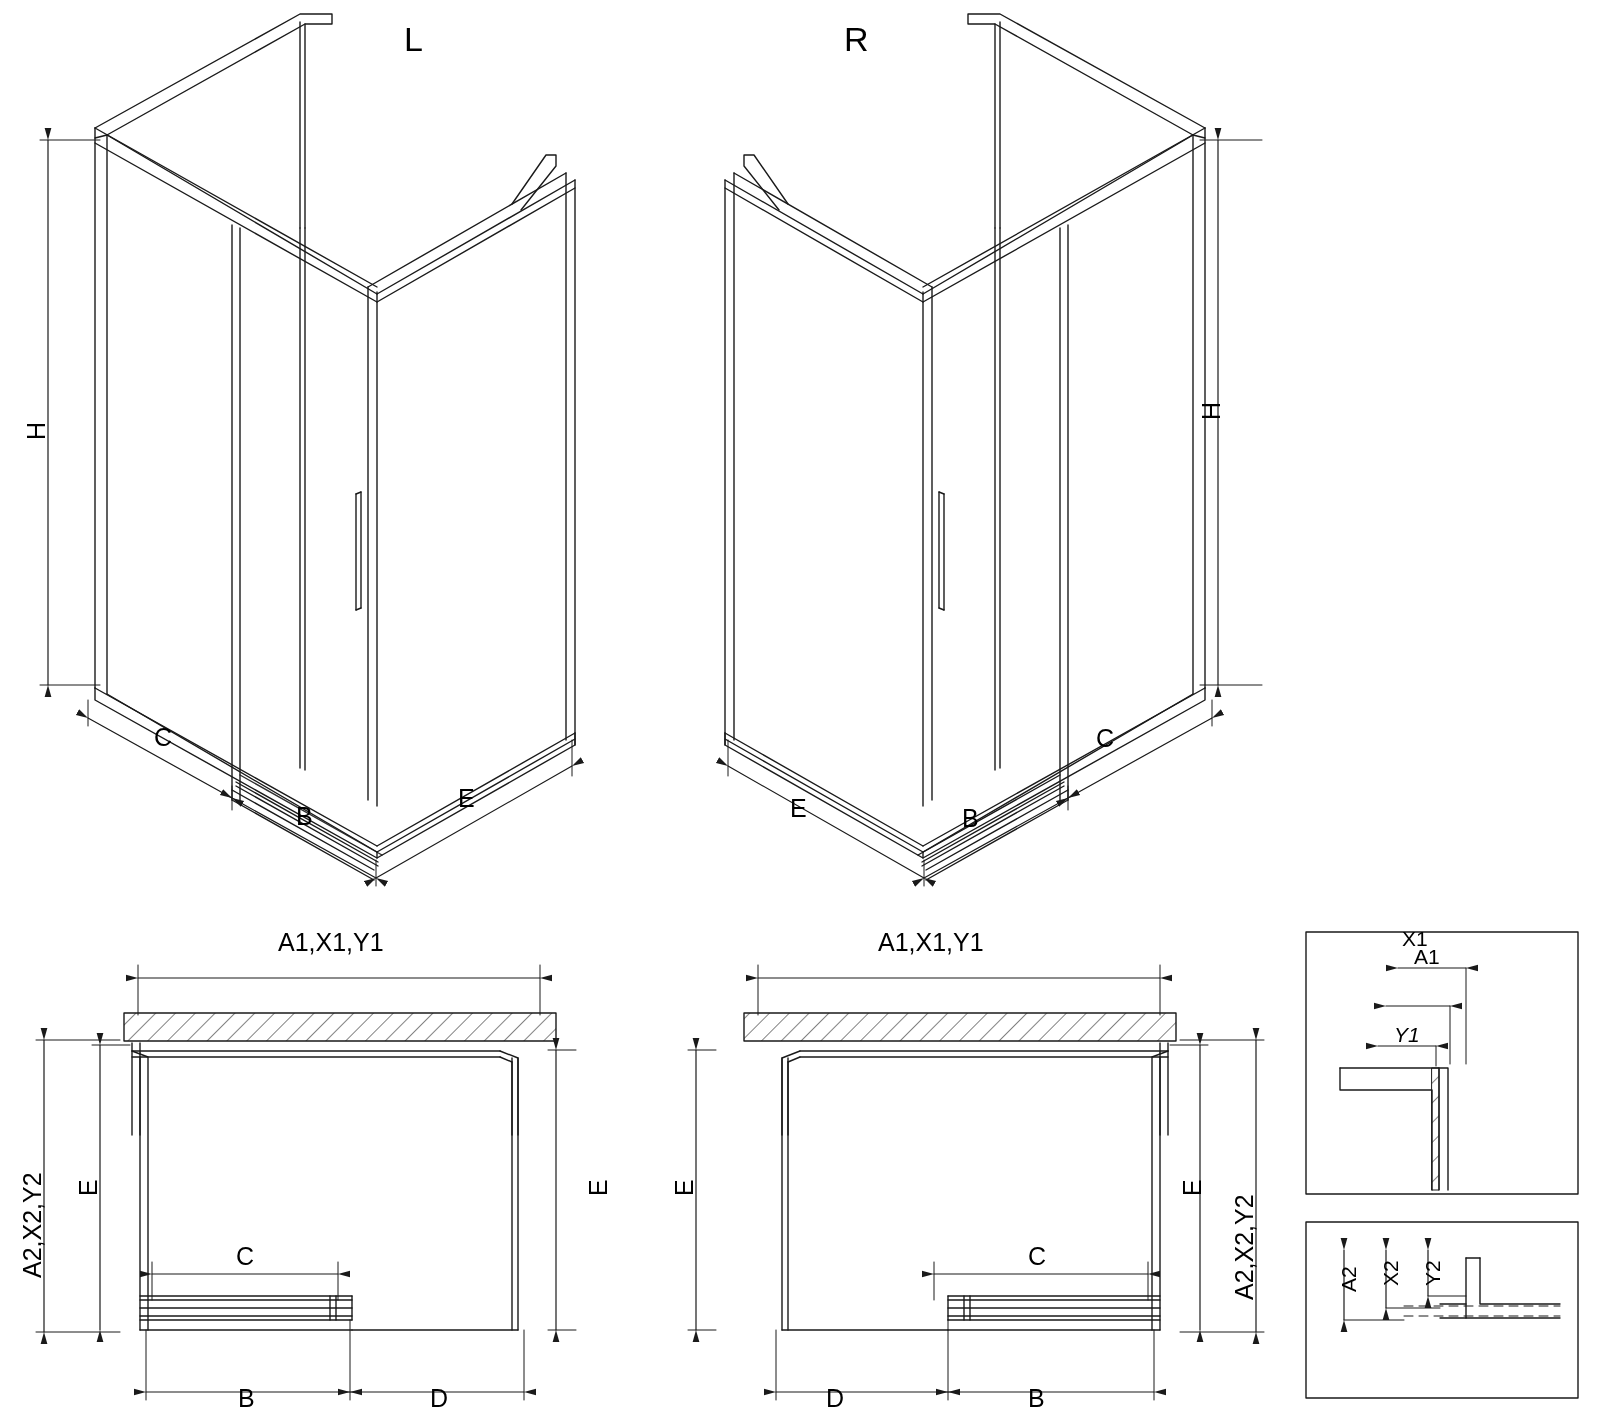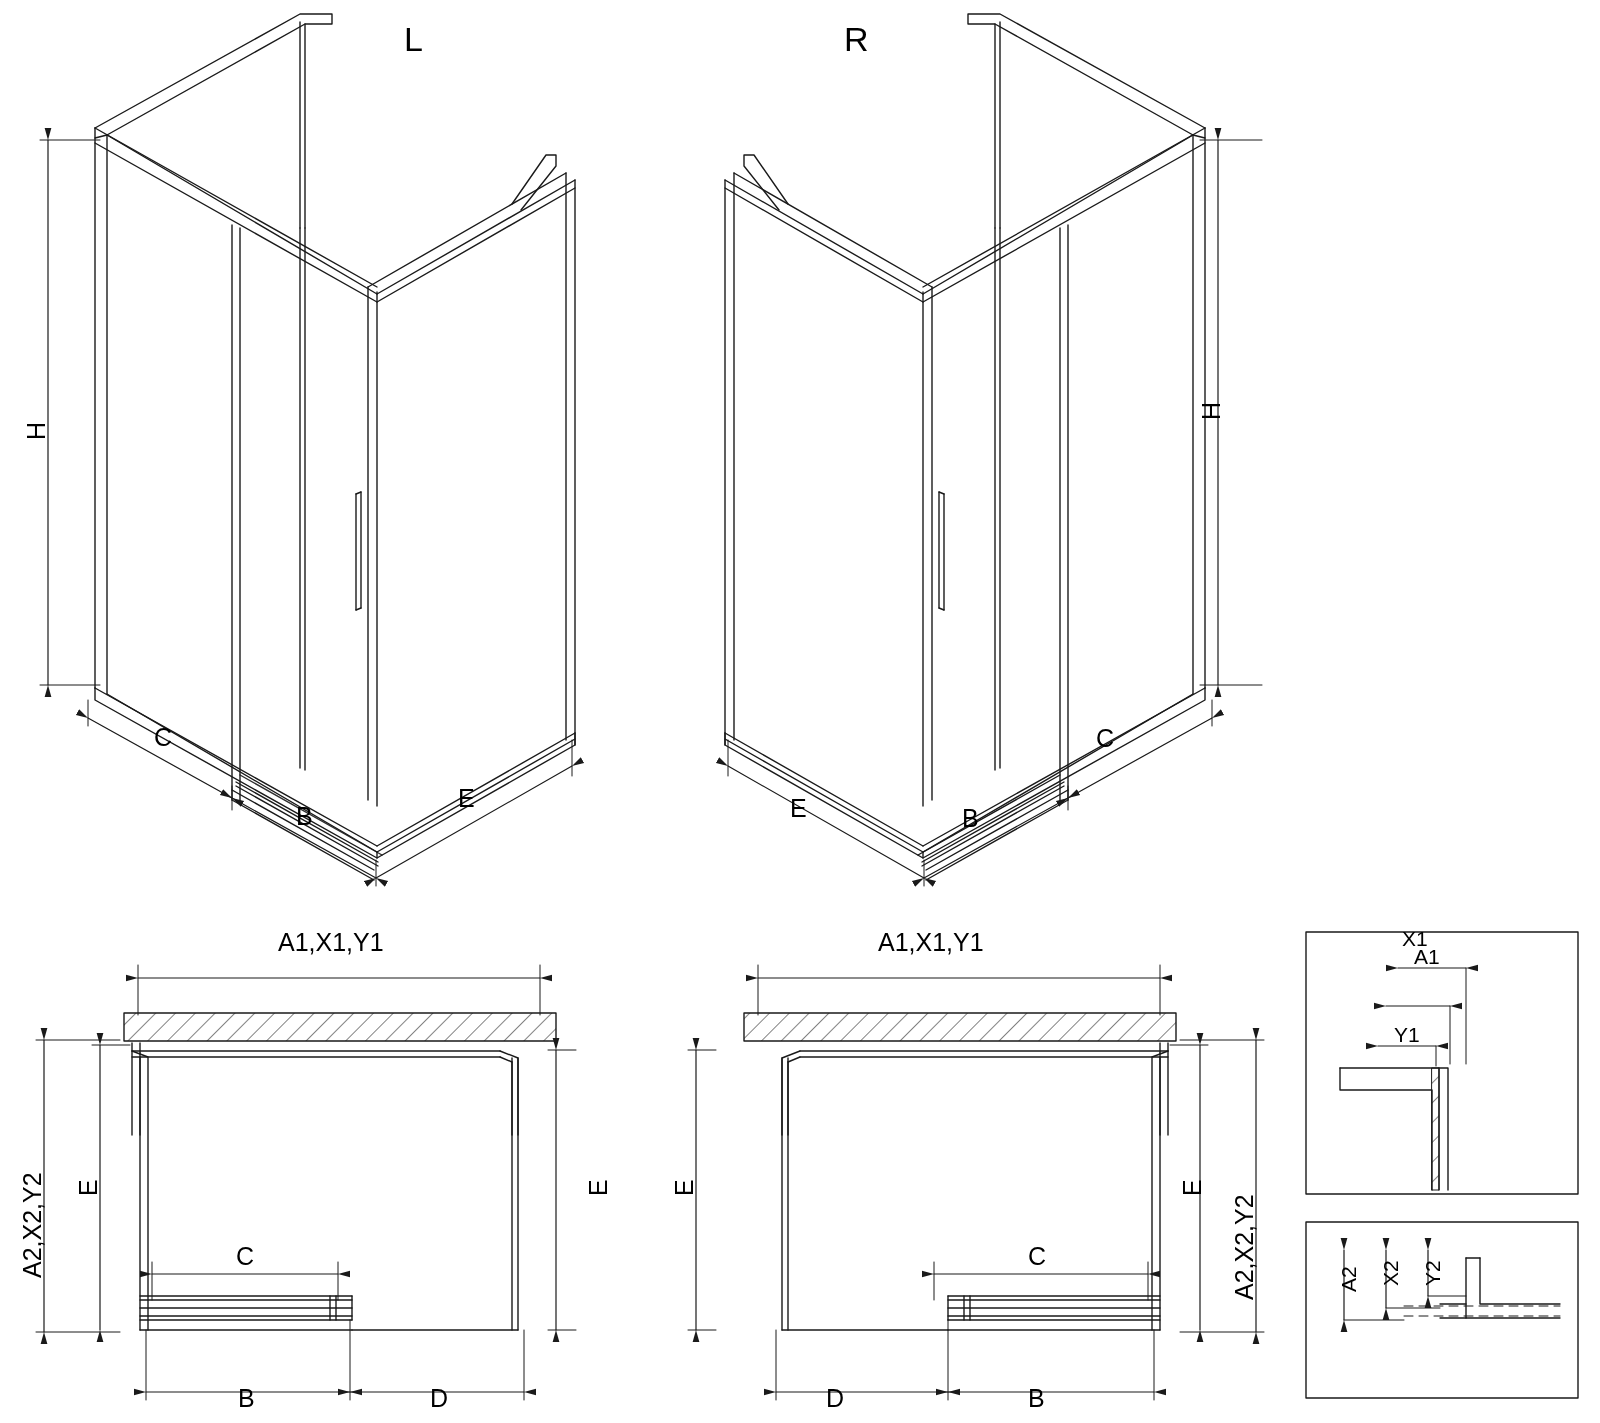--- a/index.html
+++ b/index.html
@@ -355,19 +355,19 @@
   <div class="lbl lbl-med" style="left:878px; top:930px;">A1,X1,Y1</div>
   <div class="lbl lbl-med rot90" style="left:1232px; top:1300px;">A2,X2,Y2</div>
   <div class="lbl lbl-med rot90" style="left:672px; top:1196px;">E</div>
   <div class="lbl lbl-med rot90" style="left:1180px; top:1196px;">E</div>
   <div class="lbl lbl-med" style="left:1028px; top:1244px;">C</div>
   <div class="lbl lbl-med" style="left:1028px; top:1386px;">B</div>
   <div class="lbl lbl-med" style="left:826px; top:1386px;">D</div>
 
   <div class="lbl lbl-sm" style="left:1414px; top:946px;text-align:center;">A1</div>
   <div class="lbl lbl-sm" style="left:1402px; top:928px;">X1</div>
-  <div class="lbl lbl-sm" style="left:1394px; top:1024px;">Y1</div>
+  <div class="lbl lbl-sm" style="left:1394px; top:1024px;font-style:italic;">Y1</div>
 
   <div class="lbl lbl-sm rot90" style="left:1338px; top:1292px;">A2</div>
   <div class="lbl lbl-sm rot90" style="left:1380px; top:1286px;">X2</div>
   <div class="lbl lbl-sm rot90" style="left:1422px; top:1286px;">Y2</div>
 
 </div>
 
 </body></html>

